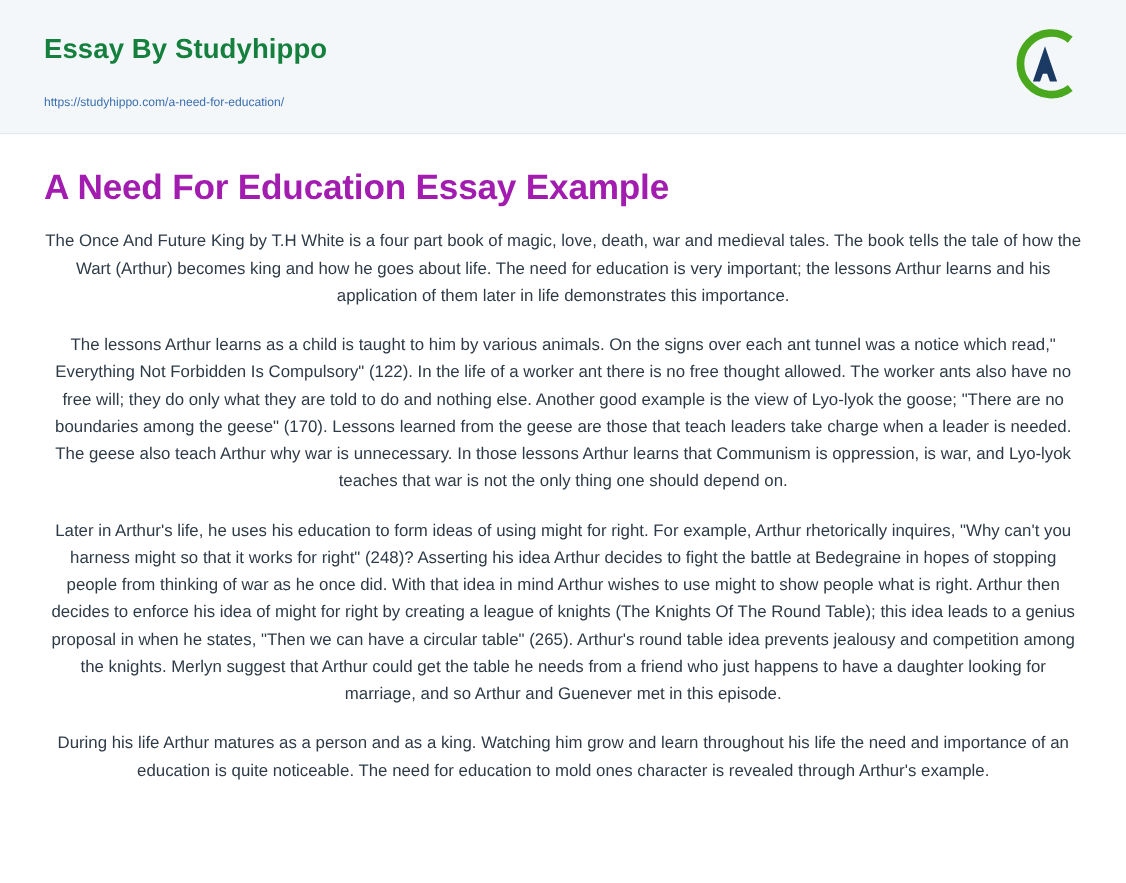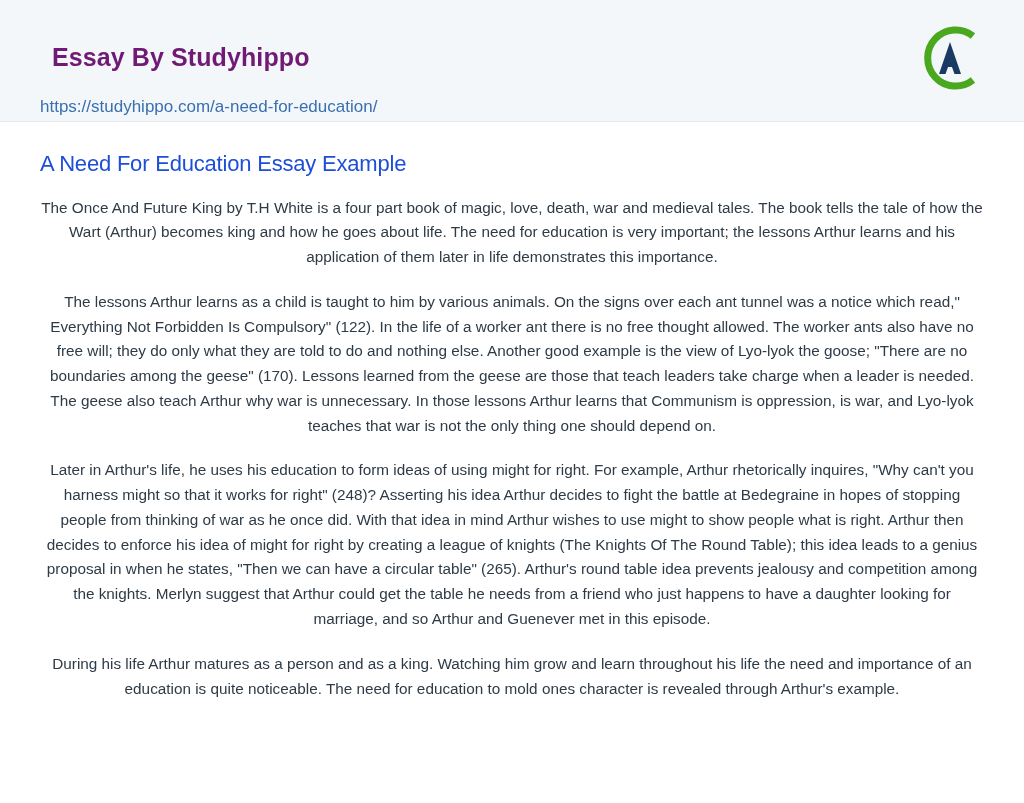--- a/index.html
+++ b/index.html
@@ -26,48 +26,48 @@
     position: relative;
     height: 122px;
     background: #f4f7fa;
     border-bottom: 1px solid #e3e9ef;
     box-sizing: border-box;
     padding: 30px 40px 0 40px;
   }
   .brand {
     font-size: 25px;
     font-weight: bold;
-    color: #701a75;
+    color: #15803d;
     letter-spacing: 0.1px;
     line-height: 1.2;
-    margin: 12px;
+    margin: 0;
   }
   .source-url {
-    margin-top: 13px;
-    font-size: 17px;
+    margin-top: 27px;
+    font-size: 11px;
     color: #3a6fb0;
     text-decoration: none;
     display: inline-block;
   }
   .logo {
     position: absolute;
     right: 38px;
     top: 22px;
     width: 72px;
     height: 72px;
   }
   
   .article {
     padding: 28px 40px 0 40px;
     box-sizing: border-box;
   }
   .article-title {
-    font-size: 22px;
-    font-weight: normal;
-    color: #1d4ed8;
+    font-size: 32px;
+    font-weight: bold;
+    color: #a21caf;
     margin: 0 0 18px 0;
     line-height: 1.25;
     letter-spacing: -0.2px;
   }
   .article p {
     font-size: 15.3px;
     line-height: 1.62;
     color: #2e3b47;
     margin: 0 0 20px 0;
     text-align: center;

